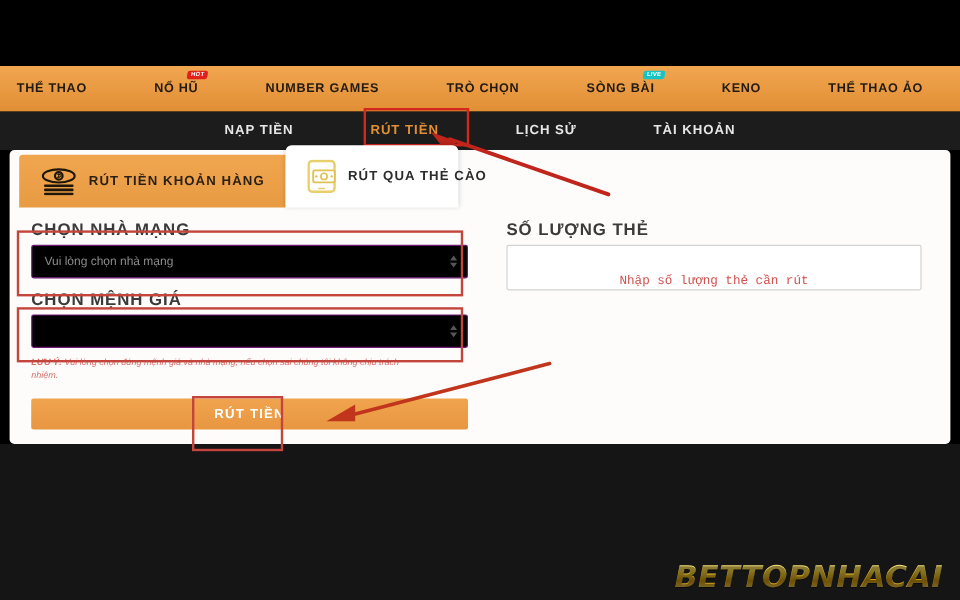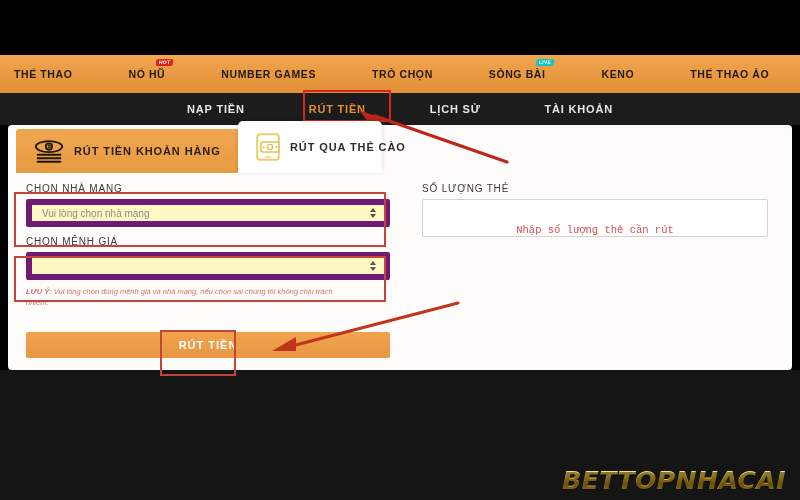--- a/index.html
+++ b/index.html
@@ -90,26 +90,26 @@
 
   
   .body-cols {
     position: absolute; left: 0; top: 58px; width: 784px;
     display: flex; gap: 0;
   }
   .col-left { width: 400px; padding: 0 18px 0 18px; position: relative; }
   .col-right { width: 384px; padding: 0 24px 0 14px; position: relative; }
 
   .field-label {
-    font-size: 10px; font-weight: 400; color: #3a3a3a;
+    font-size: 14px; font-weight: 700; color: #3a3a3a;
     letter-spacing: .8px; margin-bottom: 5px; text-transform: uppercase;
   }
   .select-box {
     position: relative; width: 100%; height: 28px;
-    border: 6px solid #701a75; background: #fef9c3; border-radius: 2px;
+    border: 1px solid #701a75; background: #000000; border-radius: 2px;
     display: flex; align-items: center; padding: 0 22px 0 10px;
     font-size: 10px; color: #8b8b8b; cursor: pointer;
   }
   .select-box.empty { color: transparent; }
   .spin-arrows {
     position: absolute; right: 8px; top: 50%; transform: translateY(-50%);
     display: flex; flex-direction: column; gap: 2px; align-items: center;
   }
   .spin-arrows i { display:block; width:0; height:0; border-left:3px solid transparent; border-right:3px solid transparent; }
   .spin-arrows i.up { border-bottom: 4px solid #555; }

